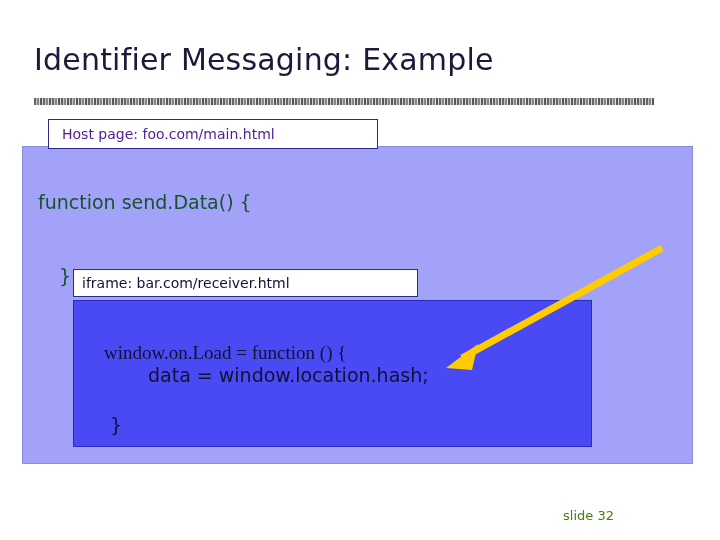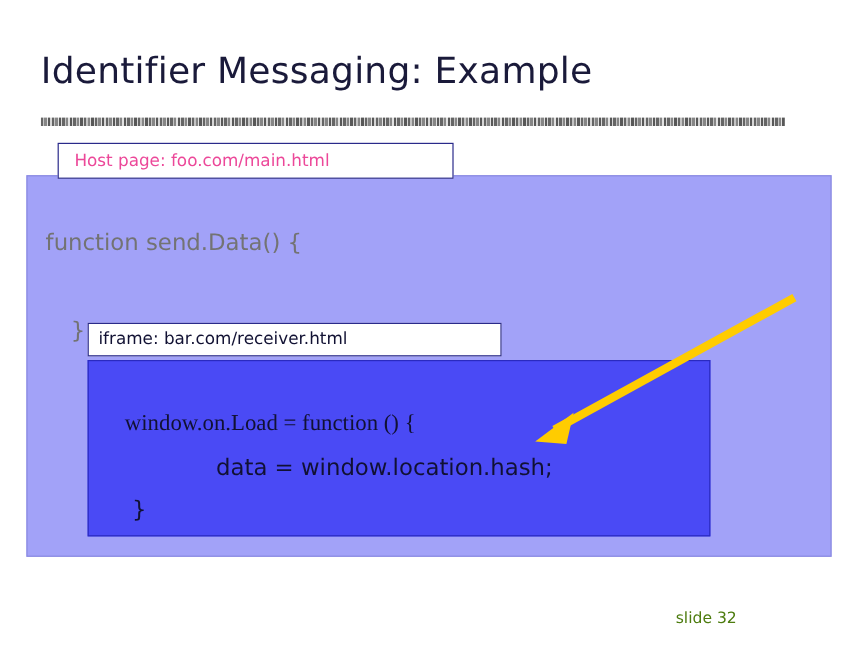--- a/index.html
+++ b/index.html
@@ -70,29 +70,29 @@
     height: 30px;
     background: #ffffff;
     border: 1px solid #2a2a8a;
     box-sizing: border-box;
   }
   .host-label-text {
     position: absolute;
     left: 62px;
     top: 126px;
     font-size: 14px;
-    color: #ec4899;
+    color: #4c1d95;
     white-space: nowrap;
   }
 
   
   .code {
     position: absolute;
     font-size: 19px;
-    color: #737373;
+    color: #14532d;
     white-space: nowrap;
     text-align: center;
   }
   .code-l1 { left: 38px; top: 191px; }
   .code-l2 { left: 89px; top: 228px; }
   .code-l3 { left: 59px; top: 265px; }
 
   
   .iframe-panel {
     position: absolute;
@@ -126,21 +126,21 @@
     text-align: right;
   }
 
   .icode {
     position: absolute;
     font-size: 19px;
     color: #111133;
     white-space: nowrap;
   }
   .icode-l1 { left: 104px; top: 342px; font-family: Liberation Serif, serif; }
-  .icode-l2 { left: 148px; top: 379px; margin-left: 32px; }
+  .icode-l2 { left: 148px; top: 364px; }
   .icode-l3 { left: 110px; top: 414px; }
 
   
   .arrow-svg {
     position: absolute;
     left: 400px;
     top: 240px;
     width: 290px;
     height: 140px;
     pointer-events: none;

